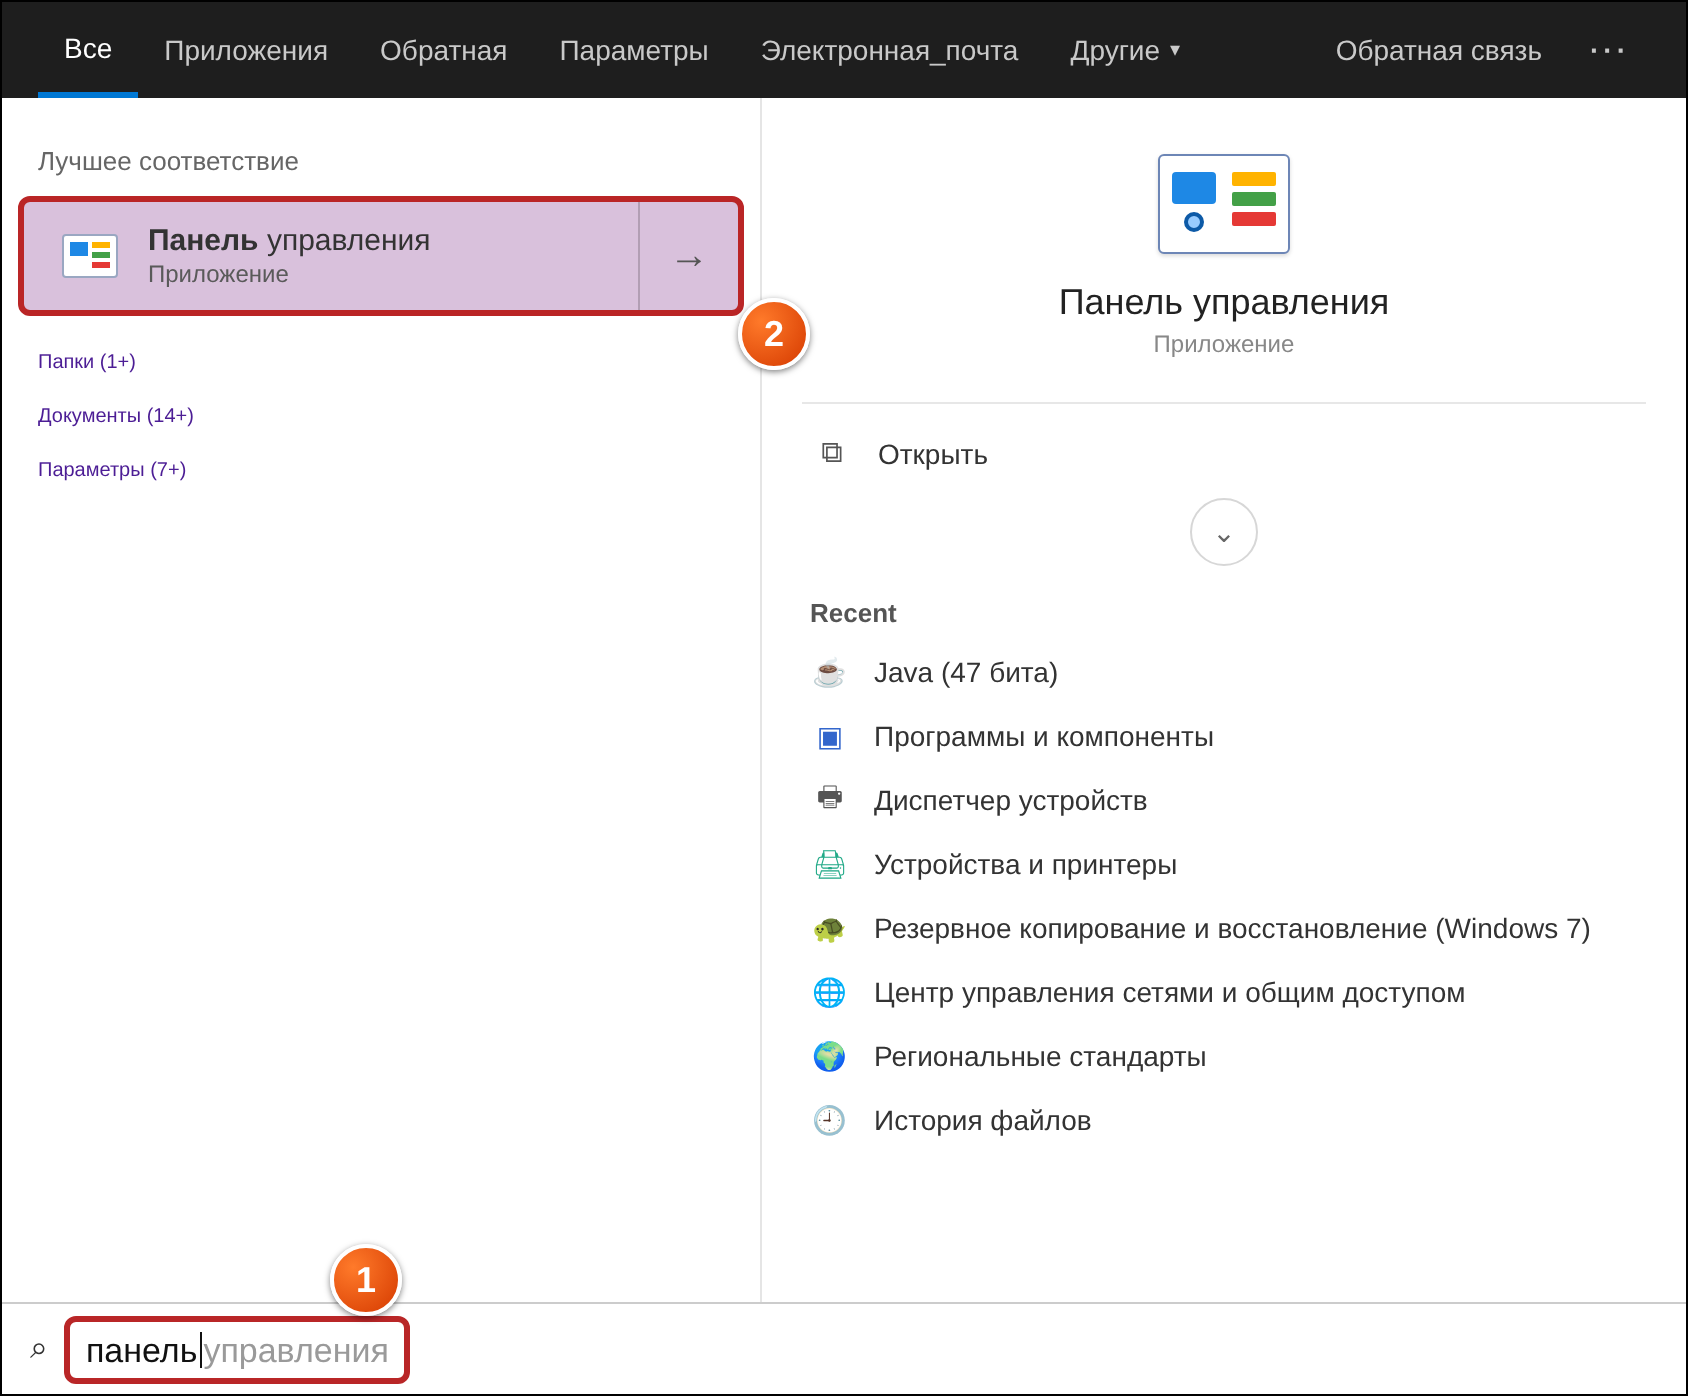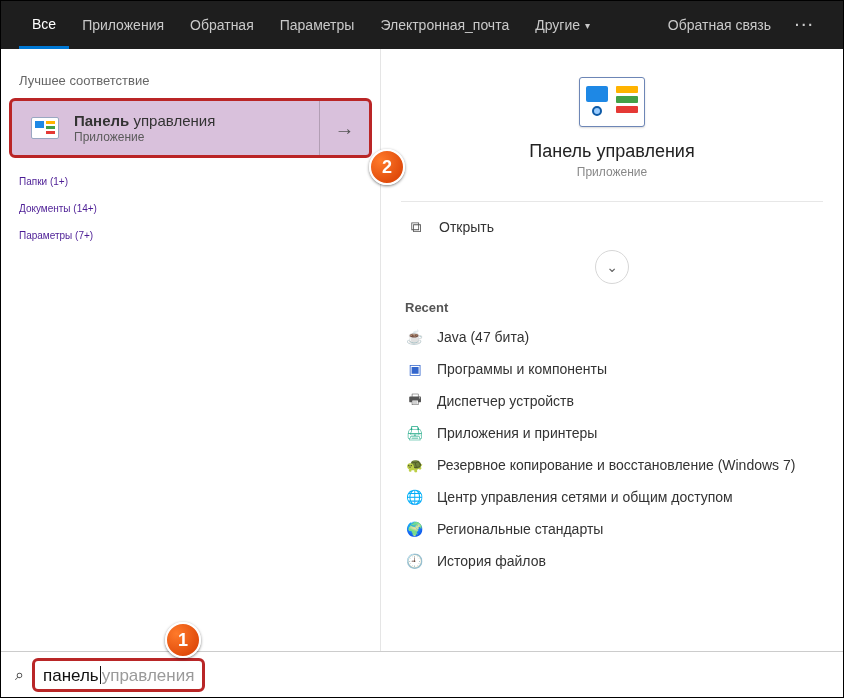--- a/index.html
+++ b/index.html
@@ -114,21 +114,21 @@
     <div class="ritem">
           <span class="rico i-prog">▣</span>
           <span>Программы и компоненты</span>
         </div>
     <div class="ritem">
           <span class="rico i-dev">🖶</span>
           <span>Диспетчер устройств</span>
         </div>
     <div class="ritem">
           <span class="rico i-print">🖨</span>
-          <span>Приложения и принтеры</span>
+          <span>Устройства и принтеры</span>
         </div>
     <div class="ritem">
           <span class="rico" style="color:#3a3">🐢</span>
           <span>Резервное копирование и восстановление (Windows 7)</span>
         </div>
     <div class="ritem">
           <span class="rico i-net">🌐</span>
           <span>Центр управления сетями и общим доступом</span>
         </div>
     <div class="ritem">

